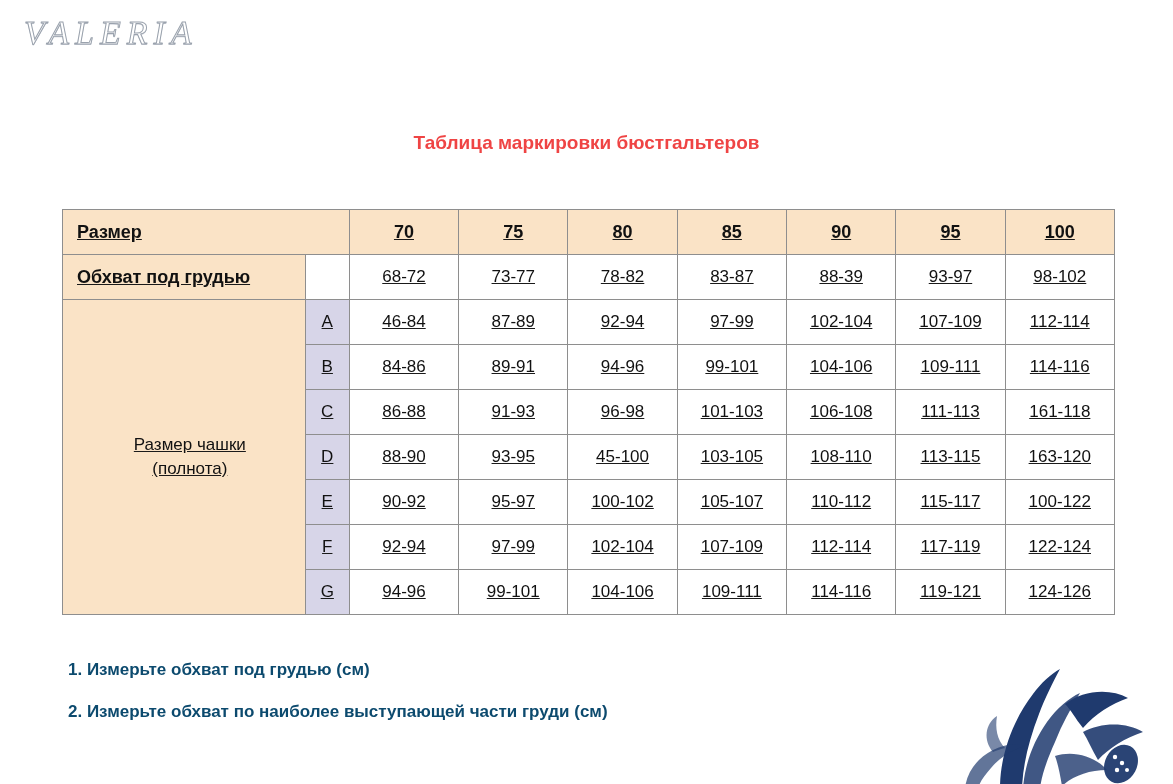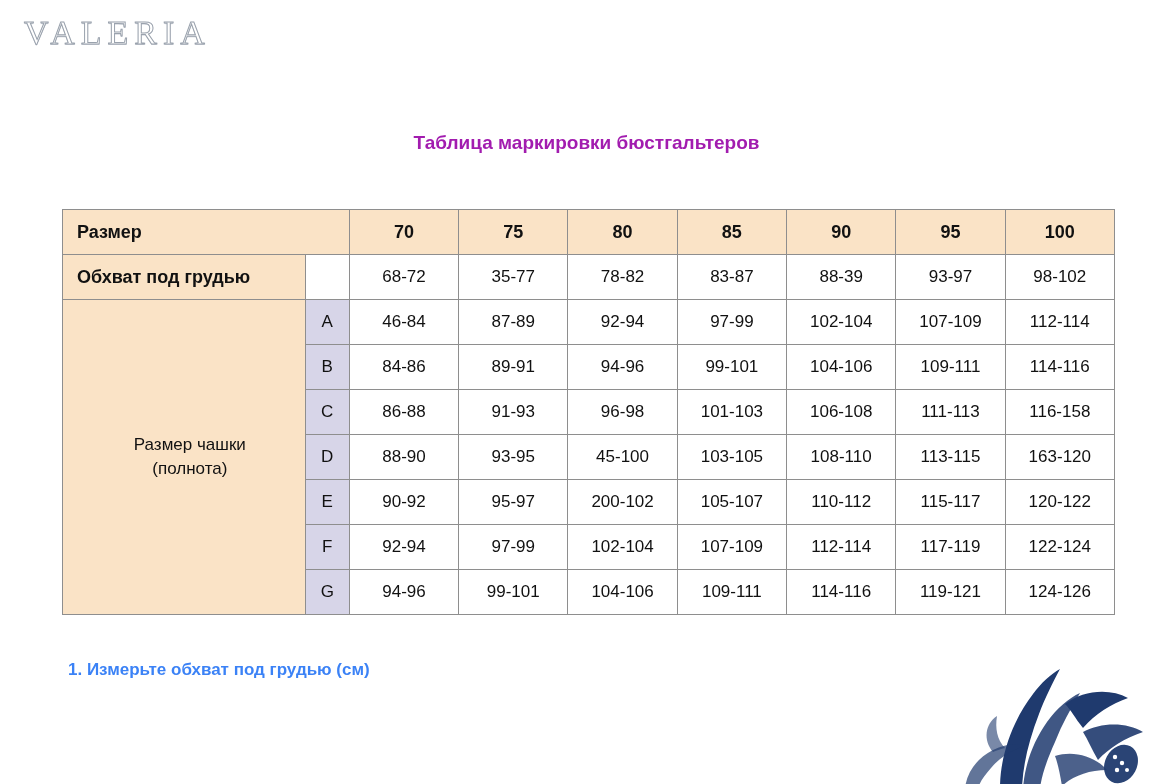--- a/index.html
+++ b/index.html
@@ -21,45 +21,47 @@
     position: absolute;
     top: 14px;
     left: 24px;
     font-family: "Liberation Serif", serif;
     font-size: 34px;
     letter-spacing: 6px;
     color: #ffffff;
     -webkit-text-stroke: 1px #9aa2ad;
     text-shadow: 0 1px 0 #c9ced6;
     font-weight: 400;
+    font-style: italic;
   }
 
   
   .doc-title {
     position: absolute;
     top: 132px;
     left: 0;
     width: 100%;
     text-align: center;
     font-size: 19px;
     font-weight: bold;
-    color: #a21caf;
+    color: #ef4444;
   }
 
   
   .table-wrap {
     position: absolute;
     top: 209px;
     left: 62px;
     width: 1053px;
   }
   table.size-table {
     border-collapse: collapse;
     width: 100%;
     table-layout: fixed;
+    text-decoration: underline;
   }
   table.size-table td,
   table.size-table th {
     border: 1px solid #8e8e8e;
     height: 44px;
     text-align: center;
     font-size: 17px;
     color: #111111;
     padding: 0 2px;
     background: #ffffff;
@@ -103,21 +105,21 @@
   
   .notes {
     position: absolute;
     left: 68px;
     top: 660px;
     width: 820px;
   }
   .note-line {
     font-size: 17px;
     font-weight: bold;
-    color: #3b82f6;
+    color: #0c4a6e;
     margin-bottom: 22px;
   }
 
   
   .flourish {
     position: absolute;
     right: 18px;
     bottom: -6px;
     width: 250px;
     height: 130px;
@@ -153,21 +155,21 @@
         <td class="hdr-beige">85</td>
         <td class="hdr-beige">90</td>
         <td class="hdr-beige">95</td>
         <td class="hdr-beige">100</td>
       </tr>
 
       <tr>
         <td class="hdr-beige-left">Обхват под грудью</td>
         <td class="cell-blank"></td>
         <td>68-72</td>
-        <td>35-77</td>
+        <td>73-77</td>
         <td>78-82</td>
         <td>83-87</td>
         <td>88-39</td>
         <td>93-97</td>
         <td>98-102</td>
       </tr>
 
       <tr>
         <td class="left-merged" rowspan="7">
           <span>Размер чашки</span><br>
@@ -195,43 +197,43 @@
       </tr>
 
       <tr>
         <td class="cup-cell">C</td>
         <td>86-88</td>
         <td>91-93</td>
         <td>96-98</td>
         <td>101-103</td>
         <td>106-108</td>
         <td>111-113</td>
-        <td>116-158</td>
+        <td>161-118</td>
       </tr>
 
       <tr>
         <td class="cup-cell">D</td>
         <td>88-90</td>
         <td>93-95</td>
         <td>45-100</td>
         <td>103-105</td>
         <td>108-110</td>
         <td>113-115</td>
         <td>163-120</td>
       </tr>
 
       <tr>
         <td class="cup-cell">E</td>
         <td>90-92</td>
         <td>95-97</td>
-        <td>200-102</td>
+        <td>100-102</td>
         <td>105-107</td>
         <td>110-112</td>
         <td>115-117</td>
-        <td>120-122</td>
+        <td>100-122</td>
       </tr>
 
       <tr>
         <td class="cup-cell">F</td>
         <td>92-94</td>
         <td>97-99</td>
         <td>102-104</td>
         <td>107-109</td>
         <td>112-114</td>
         <td>117-119</td>
@@ -247,20 +249,21 @@
         <td>114-116</td>
         <td>119-121</td>
         <td>124-126</td>
       </tr>
     </tbody>
   </table>
 </div>
 
 <div class="notes">
   <div class="note-line">1. Измерьте обхват под грудью (см)</div>
+  <div class="note-line">2. Измерьте обхват по наиболее выступающей части груди (см)</div>
 </div>
 
 <svg class="flourish" viewBox="0 0 250 130" aria-hidden="true">
   <g fill="#1f3a6e">
     <path d="M95 128 C95 95, 108 60, 128 34 C136 23, 146 14, 155 9 C148 22, 140 38, 134 54 C124 80, 118 104, 117 128 Z"></path>
     <path d="M118 128 C120 104, 128 82, 142 62 C152 48, 164 38, 175 33 C166 48, 157 64, 150 82 C142 100, 137 114, 135 128 Z" opacity="0.85"></path>
     <path d="M160 44 C178 30, 205 28, 223 38 C206 44, 190 54, 178 68 C170 58, 166 50, 160 44 Z"></path>
     <path d="M178 72 C196 62, 222 62, 238 72 C220 78, 204 88, 193 100 C187 90, 183 80, 178 72 Z" opacity="0.9"></path>
     <path d="M150 96 C168 90, 190 96, 202 110 C184 110, 168 116, 157 126 C155 114, 153 104, 150 96 Z" opacity="0.8"></path>
     <ellipse cx="216" cy="104" rx="16" ry="20" transform="rotate(28 216 104)" opacity="0.95"></ellipse>

